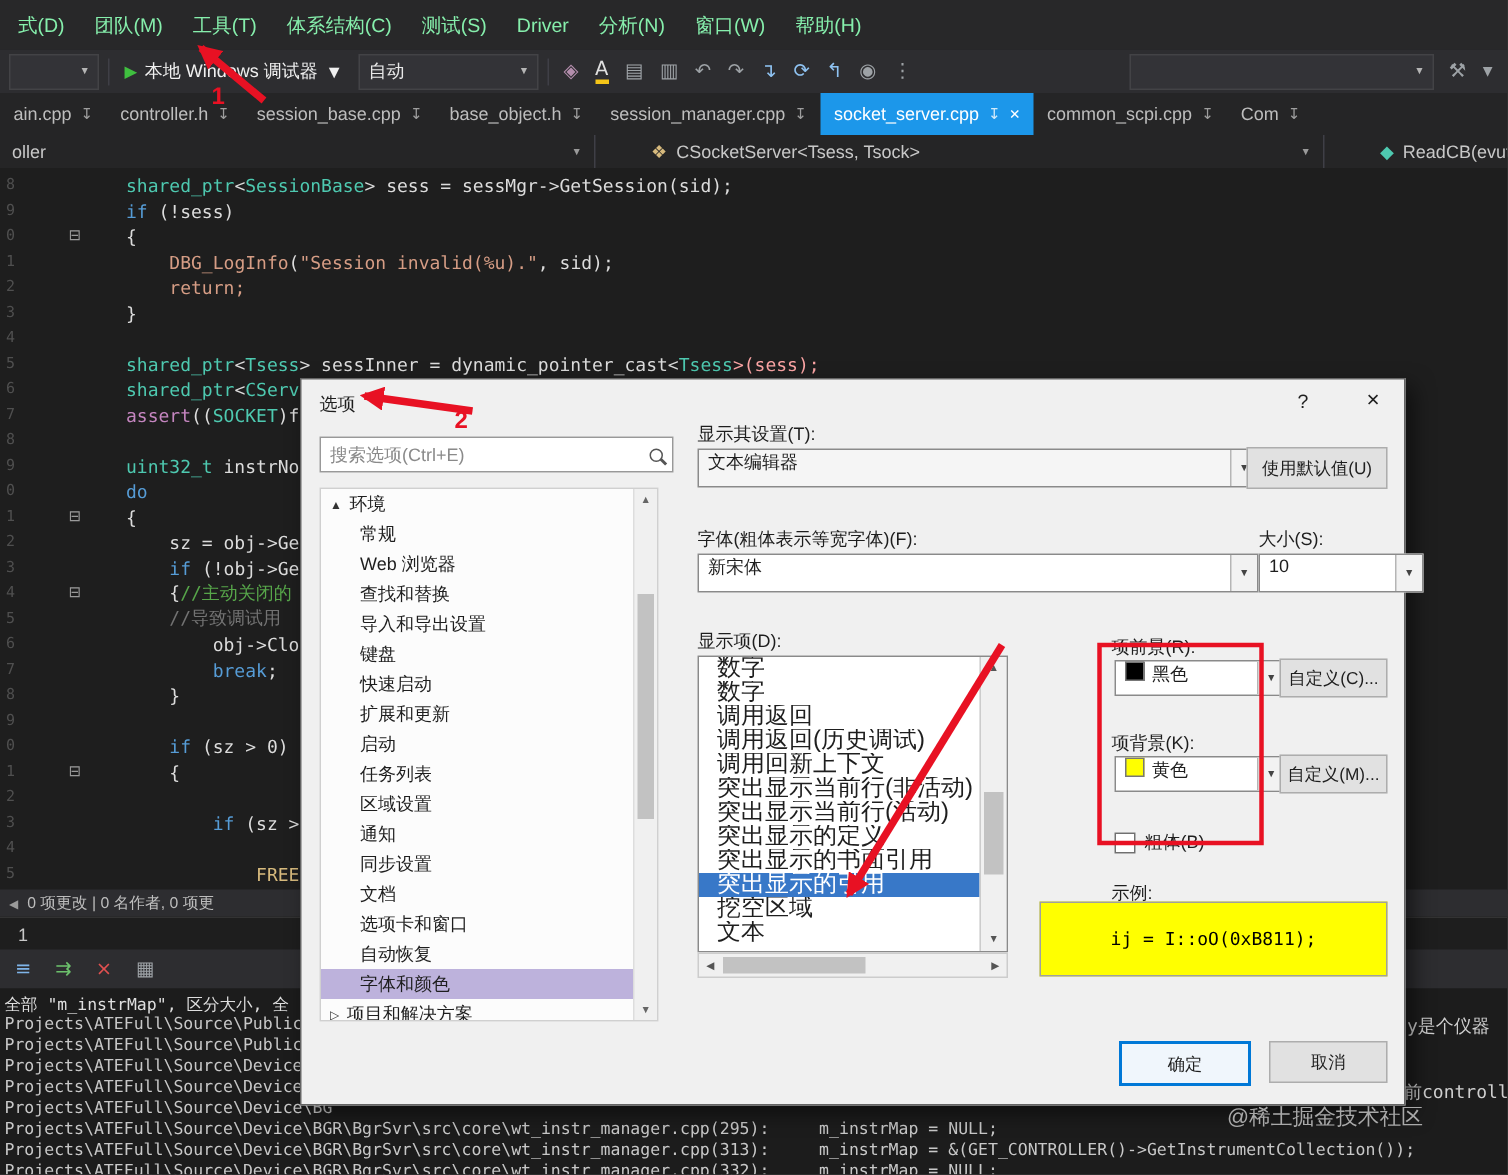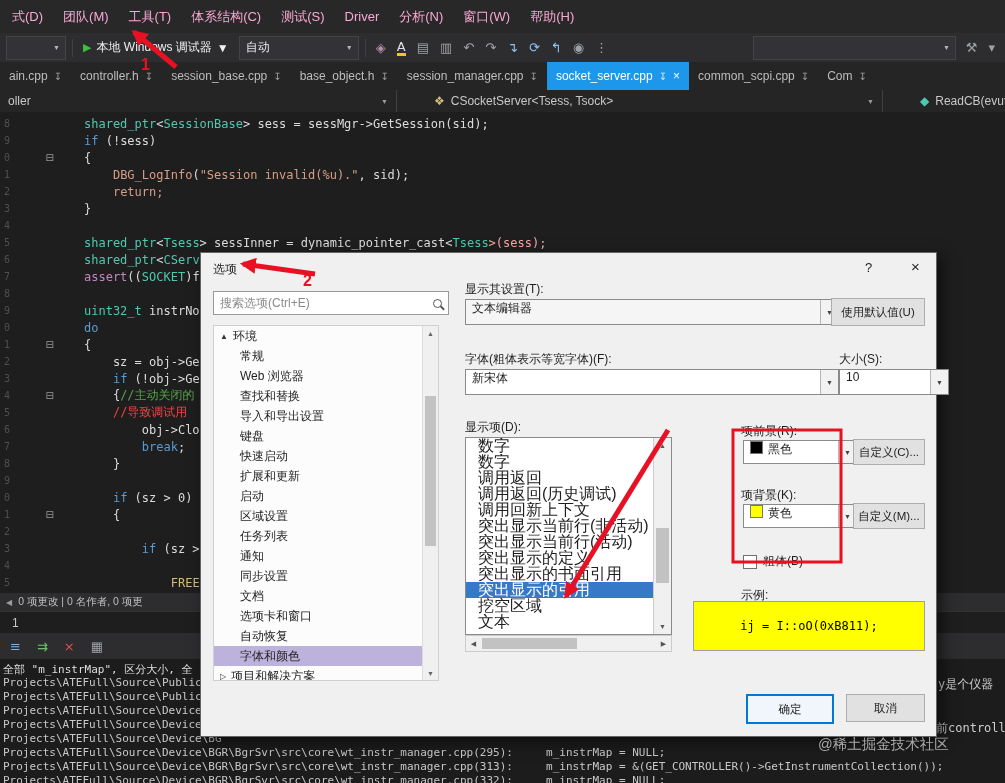--- a/index.html
+++ b/index.html
@@ -1,21 +1,21 @@
 <!DOCTYPE html>
 <html style="--annotation: #e81123; --active_tab: #1c97ea; --list_selection: #3878c8; --tree_selection: #bdb2dc; --run_green: #3fbf3f; --editor_bg: #1e1e1e; --chrome_bg: #2d2d30; --dialog_bg: #f0f0f0;"><head>
 <meta charset="utf-8">
 <style>
   html,body{margin:0;padding:0;background:#444;}
   .stage{position:relative;width:1005px;height:783px;overflow:hidden;
          font-family:"Liberation Sans",sans-serif;background:var(--editor_bg,#1e1e1e);}
   
   .menubar{position:absolute;left:0;top:0;right:0;height:33px;background:#282829;
            display:flex;align-items:center;padding-left:2px;}
-  .menu-item{color:#f9a8d4;font-size:13px;padding:7px 10px;white-space:nowrap;cursor:default;}
+  .menu-item{color:#86efac;font-size:13px;padding:7px 10px;white-space:nowrap;cursor:default;}
   .toolbar{position:absolute;left:0;top:33px;right:0;height:29px;background:var(--chrome_bg,#2d2d30);
            display:flex;align-items:center;gap:6px;padding:0 6px;}
   .combo{height:22px;background:#333337;border:1px solid #434346;display:flex;align-items:center;
          color:#e8e8e8;font-size:12px;padding-left:6px;position:relative;}
   .combo .dda-dark{margin-left:auto;padding:0 5px;font-size:7px;color:#b5b5b5;}
   .tbsep{width:1px;height:18px;background:#3f3f46;}
   .run-group{display:flex;align-items:center;gap:5px;color:#f0f0f0;font-size:12px;padding:0 4px;}
   .run-glyph{color:var(--run_green,#3fbf3f);font-size:11px;}
   .tb-icons{display:flex;align-items:center;gap:11px;padding:0 4px;}
   .tb-icon{font-size:13px;line-height:13px;cursor:default;font-family:"DejaVu Sans",sans-serif;}
@@ -285,21 +285,21 @@
           <span class="ctext"><span style="color: rgb(220, 220, 220);">    </span><span style="color: rgb(86, 156, 214);">if</span><span style="color: rgb(220, 220, 220);"> (!obj-&gt;Get</span></span>
         </div>
         <div class="crow">
           <span class="ln">4</span>
           <span class="fold">⊟</span>
           <span class="ctext"><span style="color: rgb(220, 220, 220);">    {</span><span style="color: rgb(87, 166, 74);">//主动关闭的</span></span>
         </div>
         <div class="crow">
           <span class="ln">5</span>
           <span class="fold"></span>
-          <span class="ctext"><span style="color: rgb(220, 220, 220);">    </span><span style="color: #ef4444;">//导致调试用</span></span>
+          <span class="ctext"><span style="color: rgb(220, 220, 220);">    </span><span style="color: #737373;">//导致调试用</span></span>
         </div>
         <div class="crow">
           <span class="ln">6</span>
           <span class="fold"></span>
           <span class="ctext"><span style="color: rgb(220, 220, 220);">        obj-&gt;Clos</span></span>
         </div>
         <div class="crow">
           <span class="ln">7</span>
           <span class="fold"></span>
           <span class="ctext"><span style="color: rgb(220, 220, 220);">        </span><span style="color: rgb(86, 156, 214);">break</span><span style="color: rgb(220, 220, 220);">;</span></span>
@@ -414,24 +414,24 @@
         <div class="titem">
           <span>快速启动</span>
         </div>
         <div class="titem">
           <span>扩展和更新</span>
         </div>
         <div class="titem">
           <span>启动</span>
         </div>
         <div class="titem">
+          <span>任务列表</span>
+        </div>
+        <div class="titem">
           <span>区域设置</span>
-        </div>
-        <div class="titem">
-          <span>任务列表</span>
         </div>
         <div class="titem">
           <span>通知</span>
         </div>
         <div class="titem">
           <span>同步设置</span>
         </div>
         <div class="titem">
           <span>文档</span>
         </div>

